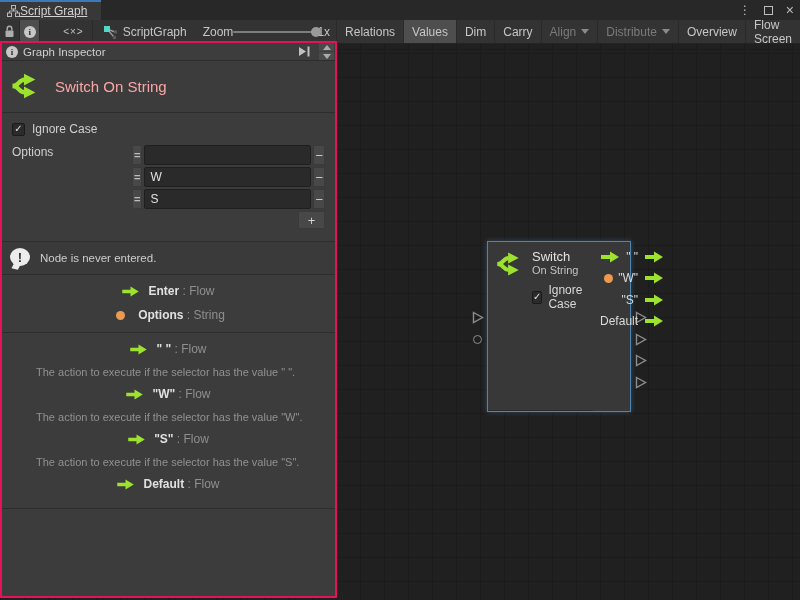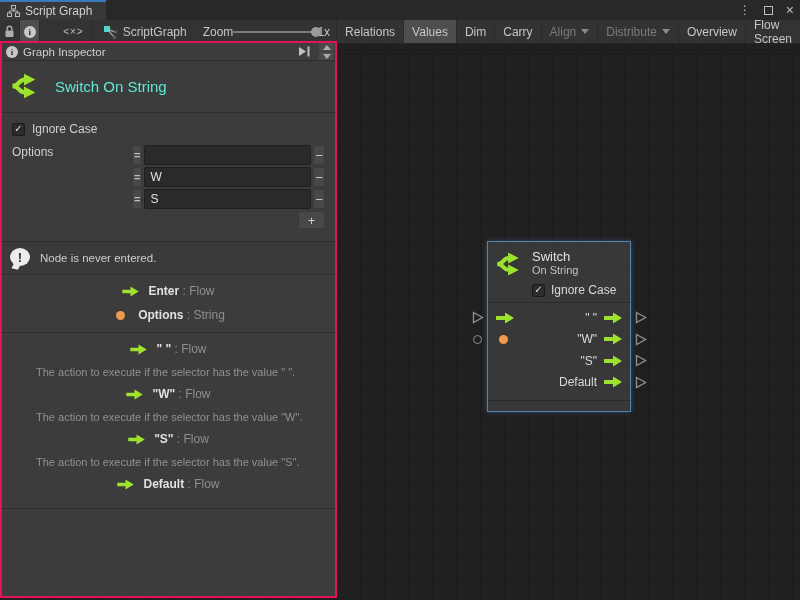--- a/index.html
+++ b/index.html
@@ -9,21 +9,21 @@
     background:#202020; color:#cfcfcf; font-size:12px;
     position:relative; width:800px; height:600px;
   }
   .app { position:absolute; inset:0; }
 
   
   .titlebar { position:absolute; left:0; top:0; width:800px; height:20px; background:#282828; }
   .tab {
     position:absolute; left:0; top:0; height:20px; padding:0 14px 0 7px;
     background:#383838; border-top:2px solid #3a79bb;
-    display:flex; align-items:center; gap:5px; color:#d2d2d2; font-size:12px;
+    display:flex; align-items:center; color:#d2d2d2; font-size:12px;text-decoration:underline;
   }
   .win-controls { position:absolute; right:6px; top:0; height:20px; display:flex; align-items:center; gap:13px; color:#bdbdbd; }
   .win-controls .kebab { font-size:12px; letter-spacing:0; }
   .win-controls .maxbox { width:9px; height:9px; border:1.5px solid #bdbdbd; display:inline-block; }
   .win-controls .closex { font-size:14px; line-height:1; }
 
   
   .toolbar {
     position:absolute; left:0; top:20px; width:800px; height:24px;
     background:#333333; border-bottom:1px solid #242424;
@@ -54,21 +54,21 @@
       repeating-linear-gradient(180deg, #161616 0 1px, transparent 1px 120px);
     background-position: 0 0, 0 9px, 48px 0, 0 81px;
   }
 
   
   .node-wrap { position:absolute; left:470px; top:197px; width:180px; height:172px; }
   .node {
     position:absolute; left:17px; top:0; width:144px; height:171px;
     background:#383838; border:1.5px solid #4e84ad;
     box-shadow:0 0 5px rgba(80,140,190,.45);
-    display:flex; flex-direction:column;
+    display:flex; 
   }
   .node-header { padding:7px 8px 5px 7px; border-bottom:1px solid #2b2b2b; }
   .node-title-row { display:flex; gap:7px; }
   .node-titles .nt { font-size:13px; color:#e2e2e2; line-height:15px; }
   .node-titles .ns { font-size:11px; color:#c2c2c2; line-height:13px; }
   .node-check { display:flex; align-items:center; gap:6px; margin:4px 0 0 37px; color:#d8d8d8; font-size:12px; }
   .checkbox {
     width:13px; height:13px; background:#2b2b2b; border:1px solid #1a1a1a; border-radius:2px;
     display:flex; align-items:center; justify-content:center; color:#e0e0e0; font-size:10px; line-height:1;
   }
@@ -89,21 +89,21 @@
   .insp-header { height:18px; display:flex; align-items:center; gap:5px; padding-left:4px; background:#3d3d3d; border-bottom:1px solid #2d2d2d; font-size:11.5px; color:#cfcfcf; }
   .info-circle { width:12px; height:12px; border-radius:50%; background:#c8c8c8; color:#2e2e2e; font-size:9px; font-weight:bold; display:flex; align-items:center; justify-content:center; font-family:"Liberation Serif", serif; }
   .insp-header .sp { flex:1; }
   .dock-btn { width:20px; height:15px; display:flex; align-items:center; justify-content:center; }
   .scroll-stack { width:15px; display:flex; flex-direction:column; gap:1px; margin-right:1px; }
   .scroll-btn { height:8px; background:#4a4a4a; display:flex; align-items:center; justify-content:center; }
   .tri-up { width:0; height:0; border-left:4px solid transparent; border-right:4px solid transparent; border-bottom:5px solid #ababab; }
   .tri-dn { width:0; height:0; border-left:4px solid transparent; border-right:4px solid transparent; border-top:5px solid #ababab; }
 
   .insp-title { display:flex; align-items:center; gap:13px; padding:9px 10px 10px 8px; border-bottom:1px solid #2d2d2d; }
-  .insp-title .big { font-size:15px; color:#5eead4; }
+  .insp-title .big { font-size:15px; color:#fca5a5; }
 
   .insp-fields { padding:9px 5px 12px 6px; border-bottom:1px solid #2d2d2d; }
   .field-check { display:flex; align-items:center; gap:7px; margin:0 0 9px 4px; color:#cfcfcf; }
   .options-row { display:flex; }
   .options-label { width:124px; padding-left:4px; color:#cfcfcf; }
   .options-list { width:193px; display:flex; flex-direction:column; gap:2px; }
   .opt-item { display:flex; gap:2px; height:20px; }
   .drag-handle { width:24px; background:#484848; border:1px solid #3a3a3a; color:#bdbdbd; display:flex; align-items:center; justify-content:center; font-size:11px; font-weight:bold; }
   .opt-input { flex:1; height:20px; background:#2a2a2a; border:1px solid #1f1f1f; border-radius:2px; color:#e0e0e0; font-size:12px; padding:0 5px; font-family:"Liberation Sans", sans-serif; outline:none; }
   .small-btn { width:27px; background:#484848; border:1px solid #3a3a3a; color:#d2d2d2; display:flex; align-items:center; justify-content:center; font-size:13px; }

